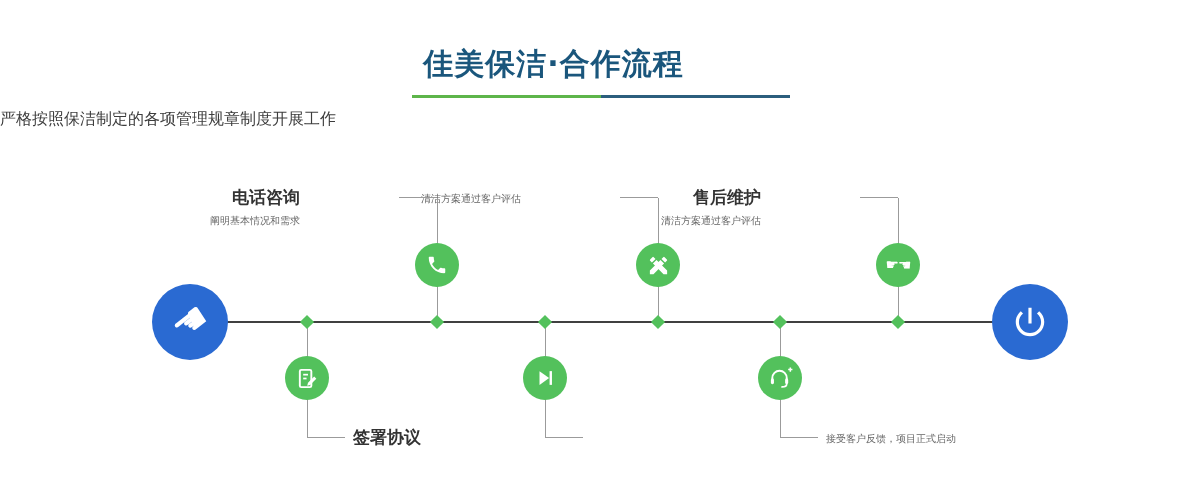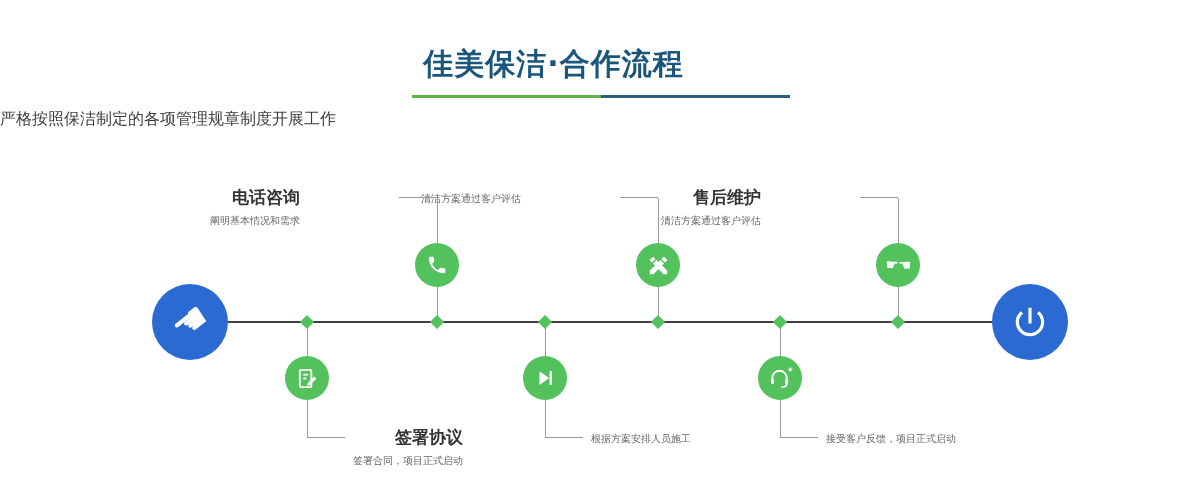--- a/index.html
+++ b/index.html
@@ -106,33 +106,31 @@
   <div class="gcircle" style="left:285px;top:356px">
     <svg viewBox="0 0 24 24" width="23" height="23">
       <rect x="4" y="3" width="12" height="18" rx="1.5" fill="none" stroke="#fff" stroke-width="2"></rect>
       <line x1="7.5" y1="8" x2="12.5" y2="8" stroke="#fff" stroke-width="1.8"></line>
       <line x1="7.5" y1="12" x2="11" y2="12" stroke="#fff" stroke-width="1.8"></line>
       <path d="M12.5 16.5l6.5-6.5 2.2 2.2-6.5 6.5-3 .8z" fill="#fff"></path>
     </svg>
   </div>
   <div class="botlabel" style="left:353px;top:426px">
     <div class="step-label">签署协议</div>
-    <div class="step-desc">签署合同，项目正式启动</div>
   </div>
 
   <div class="vline" style="left:545px;top:322px;height:116px"></div>
   <div class="hline" style="left:545px;top:437px;width:38px"></div>
   <div class="gcircle" style="left:523px;top:356px">
     <svg viewBox="0 0 24 24" width="22" height="22">
       <path d="M6 4.5v15l10.5-7.5z" fill="#fff"></path>
       <rect x="17" y="4.5" width="2.6" height="15" fill="#fff"></rect>
     </svg>
   </div>
   <div class="botlabel" style="left:591px;top:426px">
-    <div class="step-desc">根据方案安排人员施工</div>
   </div>
 
   <div class="vline" style="left:780px;top:322px;height:116px"></div>
   <div class="hline" style="left:780px;top:437px;width:38px"></div>
   <div class="gcircle" style="left:758px;top:356px">
     <svg viewBox="0 0 26 24" width="25" height="24">
       <path d="M4.5 13.5v-1.5a7.5 7.5 0 0 1 15 0v1.5" fill="none" stroke="#fff" stroke-width="2"></path>
       <rect x="3" y="12.5" width="3.2" height="6" rx="1.5" fill="#fff"></rect>
       <rect x="17.8" y="12.5" width="3.2" height="6" rx="1.5" fill="#fff"></rect>
       <path d="M19.4 18.5c0 1.8-2.2 2.8-4.8 2.8" fill="none" stroke="#fff" stroke-width="1.8" stroke-linecap="round"></path>

